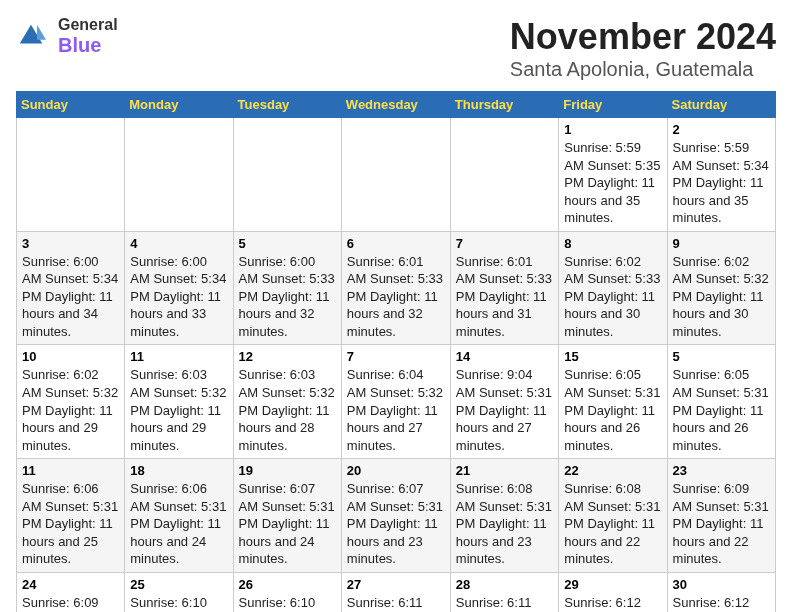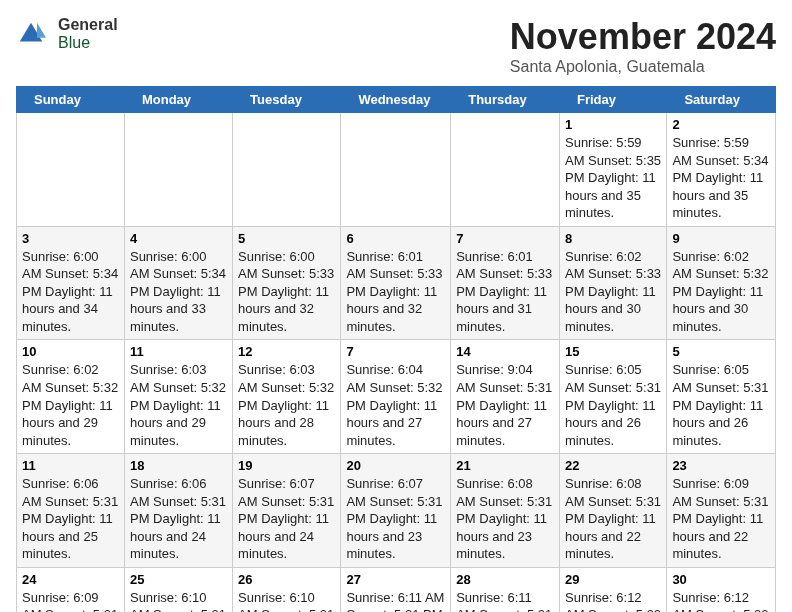--- a/index.html
+++ b/index.html
@@ -25,49 +25,49 @@
       display: flex;
       flex-direction: column;
       line-height: 1.1;
     }
     .logo-general {
       font-size: 16px;
       font-weight: bold;
       color: #333;
     }
     .logo-blue {
-      font-size: 16px;
-      font-weight: normal;
-      color: #14532d;
+      font-size: 20px;
+      font-weight: bold;
+      color: #8b5cf6;
     }
     .logo-icon {
       width: 30px;
       height: 30px;
     }
     .title-block {
       text-align: left;
     }
     .month-title {
       font-size: 36px;
       font-weight: bold;
       color: #222;
     }
     .location {
-      font-size: 16px;
+      font-size: 20px;
       color: #555;
     }
     .calendar {
       width: 100%;
       border-collapse: collapse;
     }
     .calendar th {
       background-color: #2a6db5;
-      color: #ffffff;
+      color: #fde047;
       text-align: left;
-      padding: 5px 17px;
+      padding: 5px 4px;
       font-size: 13px;
       border: 1px solid #2a6db5;
     }
     .calendar td {
       border: 1px solid #ccc;
       vertical-align: top;
       padding: 4px 5px;
       font-size: 11px;
       width: 110px;
       height: 80px;

